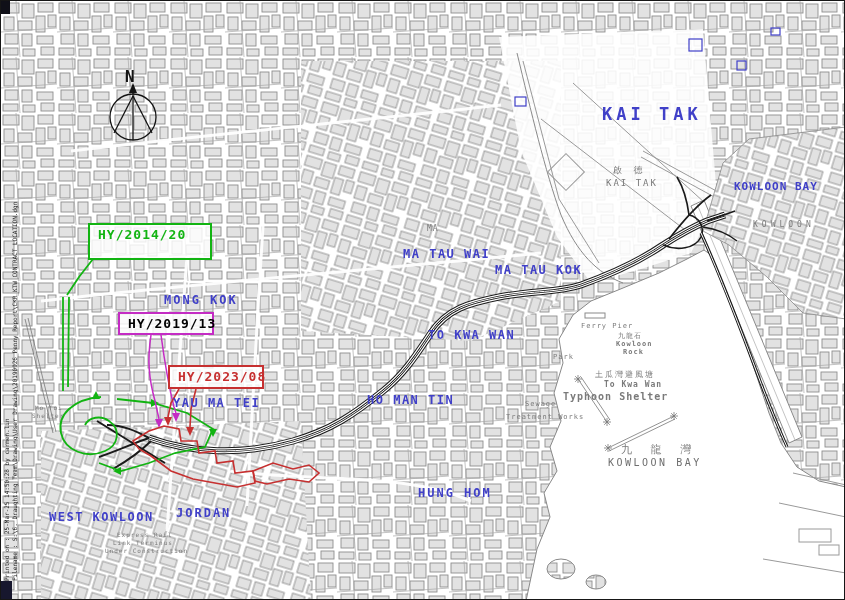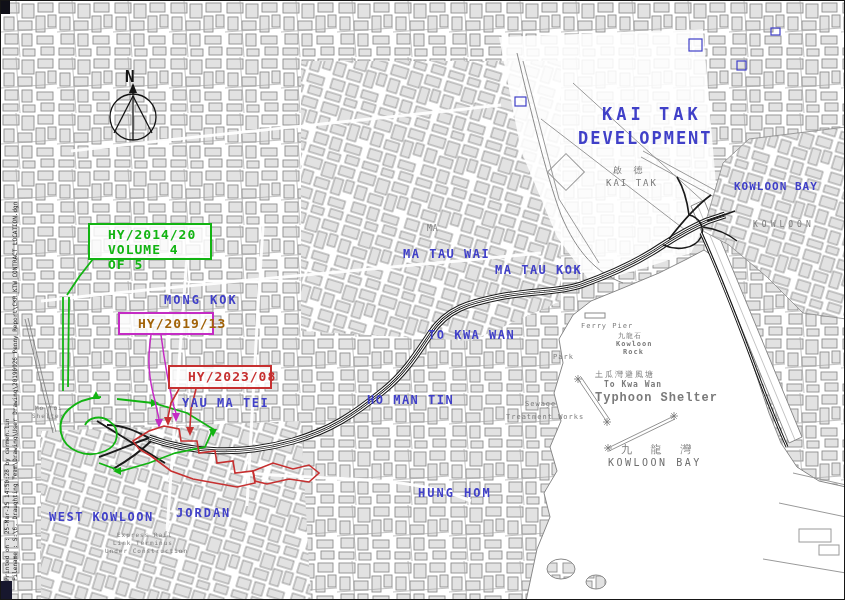--- a/index.html
+++ b/index.html
@@ -6,23 +6,23 @@
   .canvas{position:relative;width:845px;height:600px;background:#fff;overflow:hidden;
           border:1px solid #161616;box-sizing:border-box;
           font-family:"DejaVu Sans Mono","Liberation Mono",monospace;}
   .canvas svg{position:absolute;left:0;top:0;}
   .lbl{position:absolute;white-space:nowrap;z-index:5;}
   .d{color:#4040c8;font-size:12px;letter-spacing:2px;font-weight:bold;}
   .dbig{color:#4040c8;font-size:17px;letter-spacing:4px;font-weight:bold;}
   .g{color:#7a7a7a;font-size:7px;letter-spacing:1px;}
   .box{position:absolute;z-index:6;background:rgba(255,255,255,.82);
        font-weight:bold;font-size:13px;letter-spacing:1px;line-height:15px;
-       padding:2px 18px;box-sizing:border-box;}
+       padding:2px 8px;box-sizing:border-box;}
   .box.green{border:2px solid #12b412;color:#12b412;}
-  .box.magenta{border:2px solid #c42cc4;color:#a16207;}
+  .box.magenta{border:2px solid #c42cc4;color:#000000;}
   .box.red{border:2px solid #c63030;color:#c63030;}
   .plotinfo{position:absolute;left:2px;top:580px;width:432px;z-index:7;
             transform:rotate(-90deg);transform-origin:0 0;
             color:#222;font-size:6px;line-height:8px;letter-spacing:0;}
   .plotinfo span{display:block;white-space:nowrap;}
   .north-n{position:absolute;left:124px;top:66px;z-index:6;color:#141414;
            font-size:16px;font-weight:bold;}
 </style>
 </head>
 <body>
@@ -219,58 +219,56 @@
 
     <rect x="0" y="0" width="9" height="13" fill="#101018"></rect>
     <rect x="0" y="580" width="11" height="20" fill="#17172e"></rect>
   </svg>
 
   <div class="lbl d" style="left:163px;top:292px;">MONG KOK</div>
   <div class="lbl d" style="left:367px;top:246px;letter-spacing:1.5px;margin-left:35px;">MA TAU WAI</div>
   <div class="lbl d" style="left:494px;top:262px;letter-spacing:1.5px;">MA TAU KOK</div>
   <div class="lbl d" style="left:427px;top:327px;letter-spacing:1.5px;">TO KWA WAN</div>
   <div class="lbl d" style="left:366px;top:392px;letter-spacing:1.5px;">HO MAN TIN</div>
-  <div class="lbl d" style="left:172px;top:395px;letter-spacing:1.5px;margin-left:9px;">YAU MA TEI</div>
+  <div class="lbl d" style="left:172px;top:395px;letter-spacing:1.5px;">YAU MA TEI</div>
   <div class="lbl d" style="left:175px;top:488px;margin-top:17px;">JORDAN</div>
   <div class="lbl d" style="left:48px;top:509px;letter-spacing:1.5px;">WEST KOWLOON</div>
   <div class="lbl d" style="left:417px;top:485px;">HUNG HOM</div>
   <div class="lbl d" style="left:733px;top:179px;font-size:11px;letter-spacing:1px;">KOWLOON BAY</div>
   <div class="lbl dbig" style="left:601px;top:103px;">KAI TAK</div>
-  <div class="lbl dbig" style="left:577px;top:127px;letter-spacing:2px;">DEVELOPMENT</div>
 
   <div class="lbl g" style="left:612px;top:163px;font-size:9px;letter-spacing:3px;">啟 德</div>
   <div class="lbl g" style="left:605px;top:177px;font-size:9px;letter-spacing:2px;">KAI TAK</div>
   <div class="lbl g" style="left:617px;top:330px;">九龍石</div>
   <div class="lbl g" style="left:615px;top:339px;font-weight:bold;">Kowloon</div>
   <div class="lbl g" style="left:622px;top:347px;font-weight:bold;">Rock</div>
   <div class="lbl g" style="left:594px;top:368px;font-size:8px;letter-spacing:2px;">土瓜灣避風塘</div>
   <div class="lbl g" style="left:603px;top:379px;font-size:8px;font-weight:bold;">To Kwa Wan</div>
-  <div class="lbl g" style="left:594px;top:390px;font-size:12px;font-weight:bold;font-family:Liberation Mono, monospace;">Typhoon Shelter</div>
+  <div class="lbl g" style="left:562px;top:390px;font-size:10px;font-weight:bold;">Typhoon Shelter</div>
   <div class="lbl g" style="left:524px;top:399px;">Sewage</div>
   <div class="lbl g" style="left:505px;top:412px;">Treatment  Works</div>
   <div class="lbl g" style="left:620px;top:441px;font-size:11px;letter-spacing:6px;">九 龍 灣</div>
   <div class="lbl g" style="left:607px;top:456px;font-size:10px;letter-spacing:2.5px;color:#6e6e6e;">KOWLOON BAY</div>
   <div class="lbl g" style="left:752px;top:219px;font-size:8px;letter-spacing:4px;">KOWLOON</div>
   <div class="lbl g" style="left:580px;top:321px;">Ferry Pier</div>
   <div class="lbl g" style="left:552px;top:352px;">Park</div>
   <div class="lbl g" style="left:426px;top:223px;font-size:8px;">MA</div>
   <div class="lbl g" style="left:116px;top:530px;font-size:6px;">Express Rail</div>
   <div class="lbl g" style="left:112px;top:538px;font-size:6px;">Link Terminus</div>
   <div class="lbl g" style="left:104px;top:546px;font-size:6px;">Under Construction</div>
   <div class="lbl g" style="left:34px;top:403px;font-size:6px;">Mo Toi</div>
   <div class="lbl g" style="left:31px;top:411px;font-size:6px;">Shelter</div>
 
   <div class="box green" style="left:87px;top:222px;width:124px;height:37px;">
     <div>HY/2014/20</div>
-    <div>VOLUME 4 OF 5</div>
   </div>
   <div class="box magenta" style="left:117px;top:311px;width:96px;height:23px;">
     <div>HY/2019/13</div>
   </div>
-  <div class="box red" style="left:167px;top:364px;width:104px;height:24px;">
+  <div class="box red" style="left:167px;top:364px;width:96px;height:24px;">
     <div>HY/2023/08</div>
   </div>
 
   <div class="north-n">N</div>
 
   <div class="plotinfo">
     <span>Printed on :   25-Mar-25 14:50:28    by carmen.lin</span>
     <span>Filename :   S:\6. Draughting Team\Drawing\User Drawing\20190926_Penny Report\CKR_KTW_CONTRACT LOCATION.dgn</span>
   </div>
 

